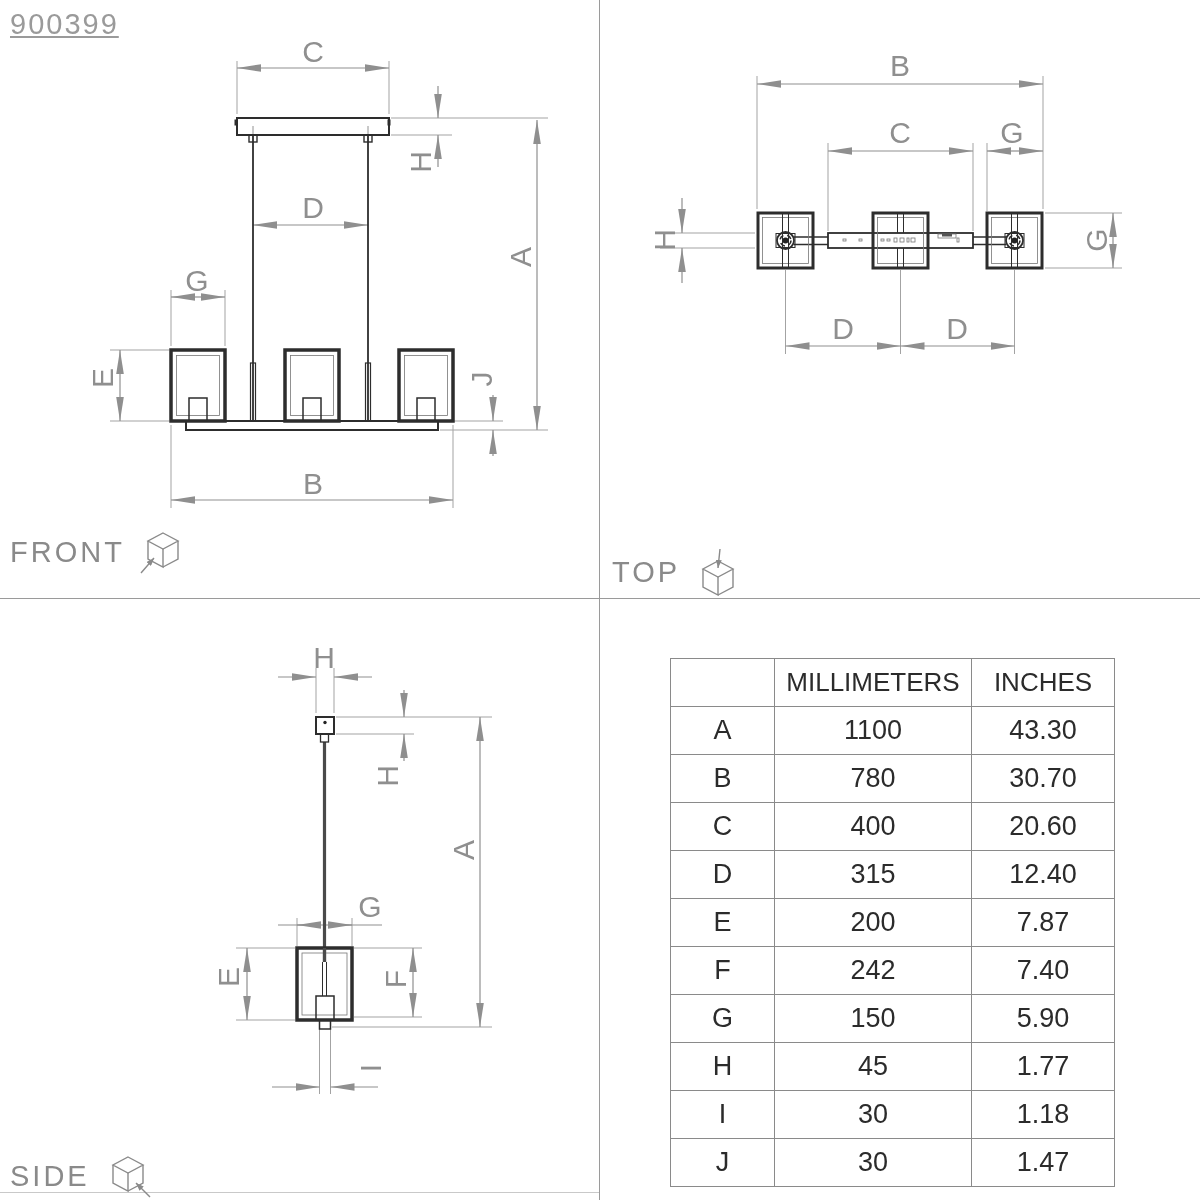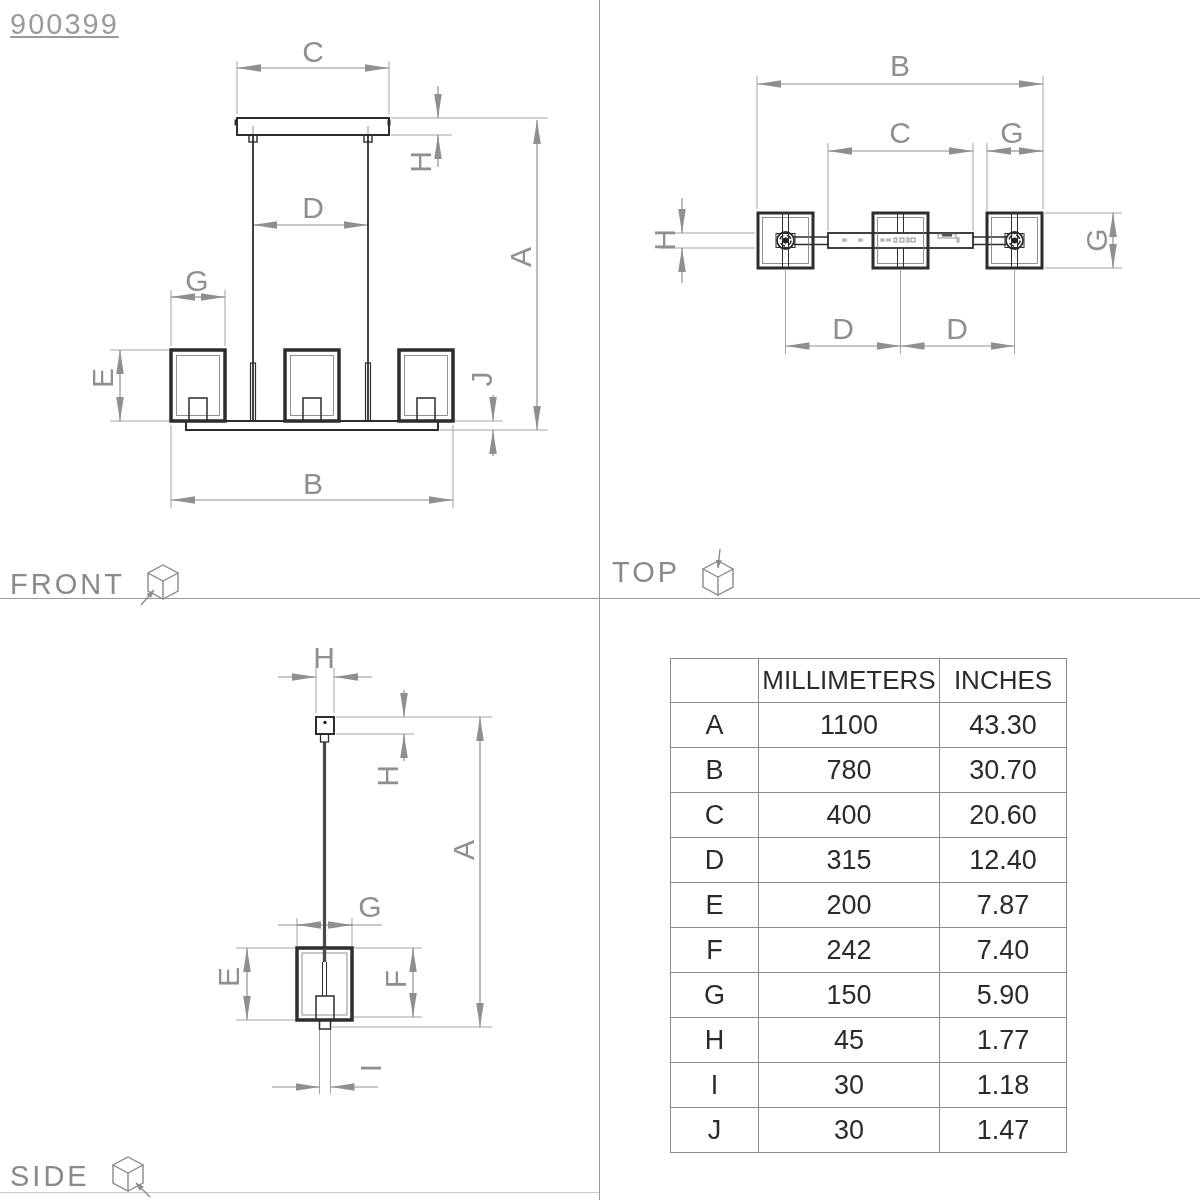--- a/index.html
+++ b/index.html
@@ -10,21 +10,21 @@
   .view-label{display:flex;align-items:center;gap:14px;color:#8a8a8a;
               font-size:29px;letter-spacing:3px;}
   .divider{background:#9a9a9a;}
   #divider-v{left:599px;top:0;width:1px;height:1200px;}
   #divider-h{left:0;top:598px;width:1200px;height:1px;}
   #divider-bottom{left:0;top:1192px;width:599px;height:1px;background:#c9c9c9;}
   svg text{font-family:"Liberation Sans", sans-serif;font-size:30px;fill:#8f8f8f;}
   
   #dim-table{left:670px;top:658px;border-collapse:collapse;table-layout:fixed;}
   #dim-table td,#dim-table th{border:1px solid #8a8a8a;text-align:center;
-      vertical-align:middle;color:#2b2b2b;font-weight:normal;padding:0;}
+      vertical-align:middle;color:#2b2b2b;font-weight:normal;padding:8px;}
   #dim-table th{font-size:26px;}
   #dim-table td{font-size:27px;}
   .col-dim{width:87px;}
   .col-mm{width:180px;}
   .col-in{width:126px;}
   #dim-table tr{height:45px;}
   #dim-table tr.head{height:44px;}
   .objline{stroke:#2d2d2d;fill:none;}
   .dimline{stroke:#8f8f8f;stroke-width:1.2;fill:none;}
   .extline{stroke:#a3a3a3;stroke-width:1;fill:none;}
@@ -262,21 +262,21 @@
   <rect class="objline" x="297" y="348" width="55" height="72" stroke-width="3.5" fill="#ffffff"></rect>
   <rect class="thin" x="302" y="353" width="45" height="62"></rect>
   <line x1="324.5" y1="348" x2="324.5" y2="362" stroke="#4a4a4a" stroke-width="3.2"></line>
   <line class="objline" x1="322.5" y1="362" x2="322.5" y2="396" stroke-width="1"></line>
   <line class="objline" x1="326.5" y1="362" x2="326.5" y2="396" stroke-width="1"></line>
   <rect class="objline" x="316" y="396" width="18" height="24" stroke-width="1.5" fill="#ffffff"></rect>
 
   <rect class="objline" x="319.5" y="420" width="11" height="9" stroke-width="1.5" fill="#ffffff"></rect>
 </svg>
 
-<div class="abs view-label" style="left:10px;top:560px">
+<div class="abs view-label" style="left:10px;top:528px">
   <span>FRONT</span>
   <svg width="48" height="48" viewBox="0 0 48 48">
     <g stroke="#8a8a8a" stroke-width="1.4" fill="none">
       <path d="M24 5 L39 13 L24 21 L9 13 Z"></path>
       <path d="M9 13 L9 31 L24 39 L24 21"></path>
       <path d="M39 13 L39 31 L24 39"></path>
       <line x1="2" y1="45" x2="15" y2="30" marker-end="url(#iarr)"></line>
     </g>
   </svg>
 </div>

